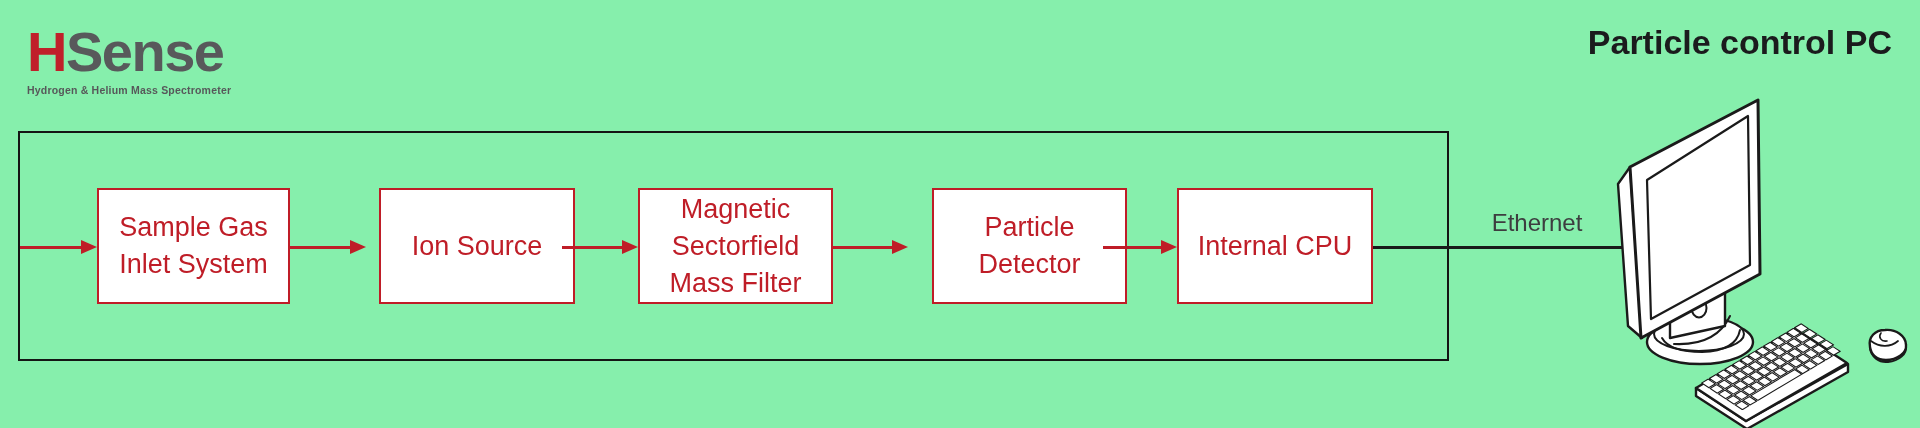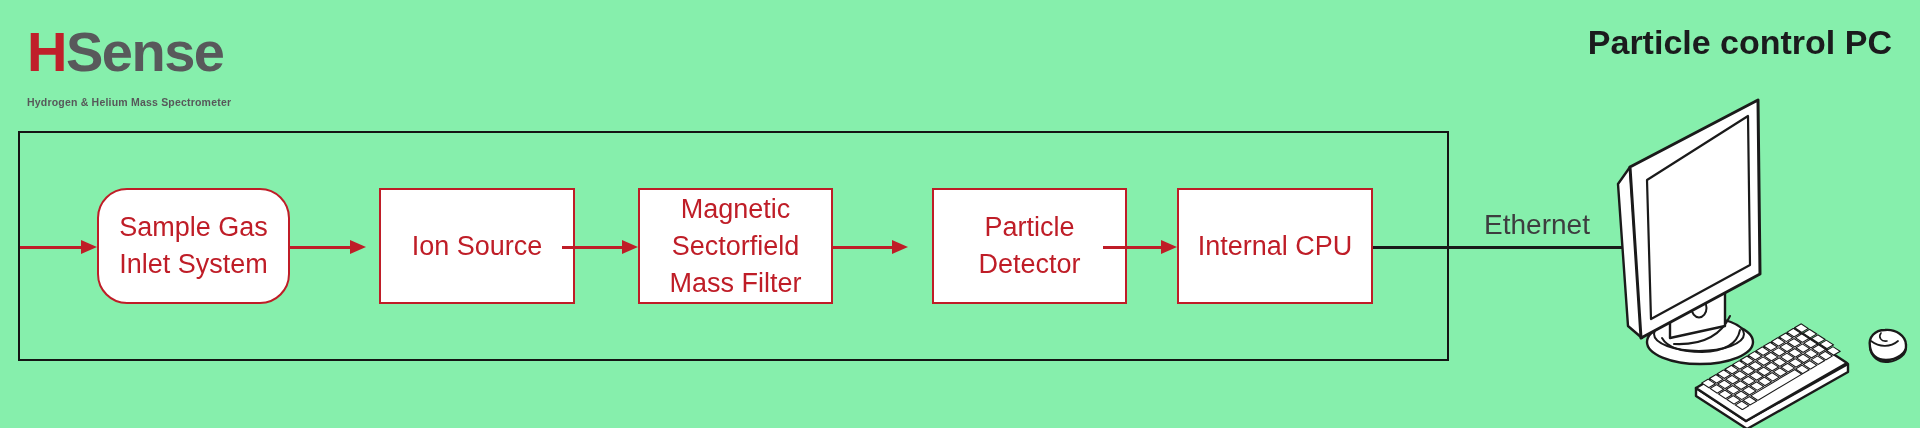--- a/index.html
+++ b/index.html
@@ -17,21 +17,21 @@
   .logo-main {
     font-size: 56px;
     font-weight: 700;
     letter-spacing: -1.5px;
     line-height: 1;
     white-space: nowrap;
   }
   .logo-h    { color: #c0202a; }
   .logo-rest { color: #58595b; }
   .logo-tagline {
-    margin-top: 16px;
+    margin-top: 4px;
     font-size: 10.5px;
     font-weight: 700;
     letter-spacing: 0.2px;
     color: #57585a;
     white-space: nowrap;
   }
 
   
   .page-title {
     position: absolute;
@@ -64,21 +64,21 @@
     color: #bf1d27;
     background: #ffffff;
     display: flex;
     align-items: center;
     justify-content: center;
     text-align: center;
     font-size: 27px;
     line-height: 37px;
     white-space: pre-line;
   }
-  .box-1 { left: 97px;   width: 189px; border-radius: 30px; }
+  .box-1 { left: 97px;   width: 189px; }
   .box-2 { left: 379px;  width: 192px; }
   .box-3 { left: 638px;  width: 191px; }
   .box-4 { left: 908px;  width: 191px; margin-left: 24px; }
   .box-5 { left: 1177px; width: 192px; text-align: right; }
 
   
   .arrow-line {
     position: absolute;
     top: 245.5px;
     height: 3px;
@@ -105,21 +105,21 @@
     width: 250px;
     height: 3px;
     background: #1a1a1a;
   }
   .ethernet-label {
     position: absolute;
     left: 1452px;
     top: 209px;
     width: 170px;
     text-align: center;
-    font-size: 28px;
+    font-size: 24px;
     color: #3d3d3f;
     white-space: nowrap;
   }
 
   
   .pc-art {
     position: absolute;
     left: 1590px;
     top: 80px;
     width: 330px;

